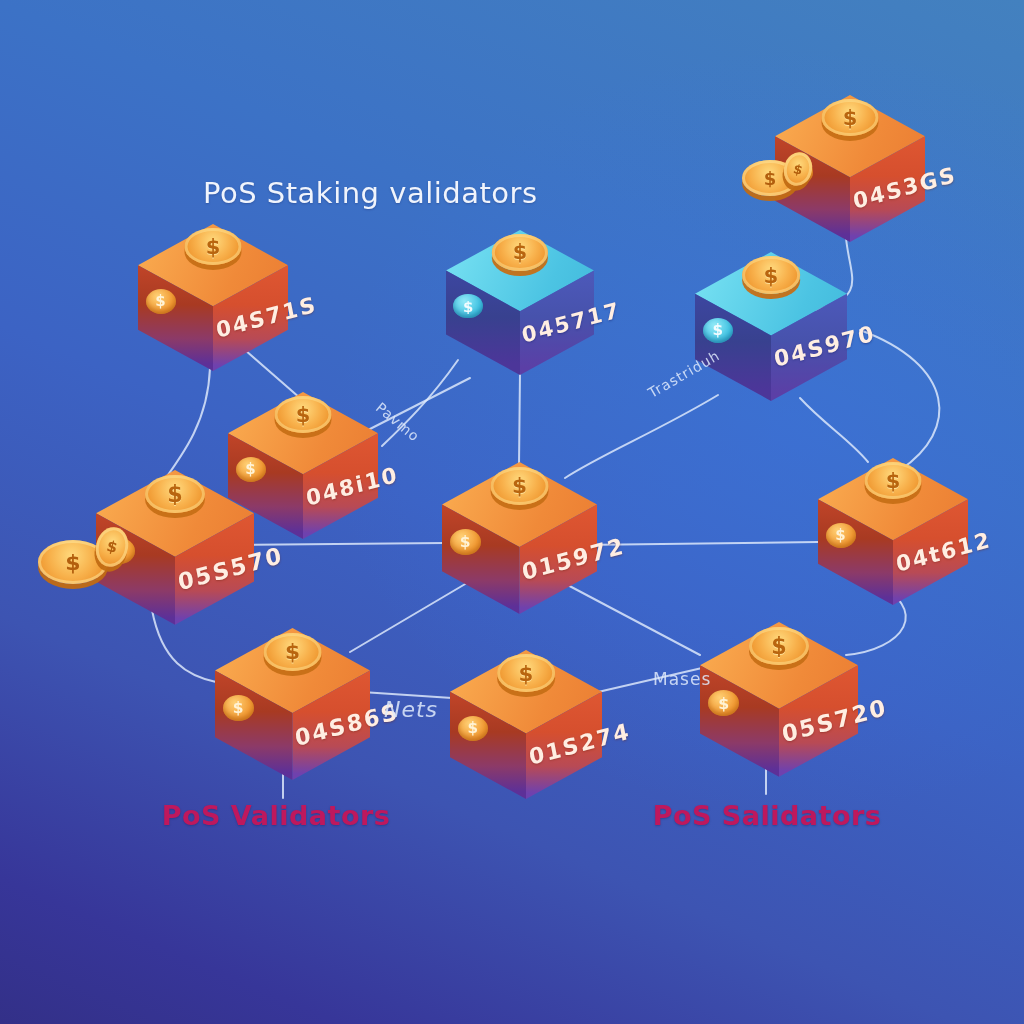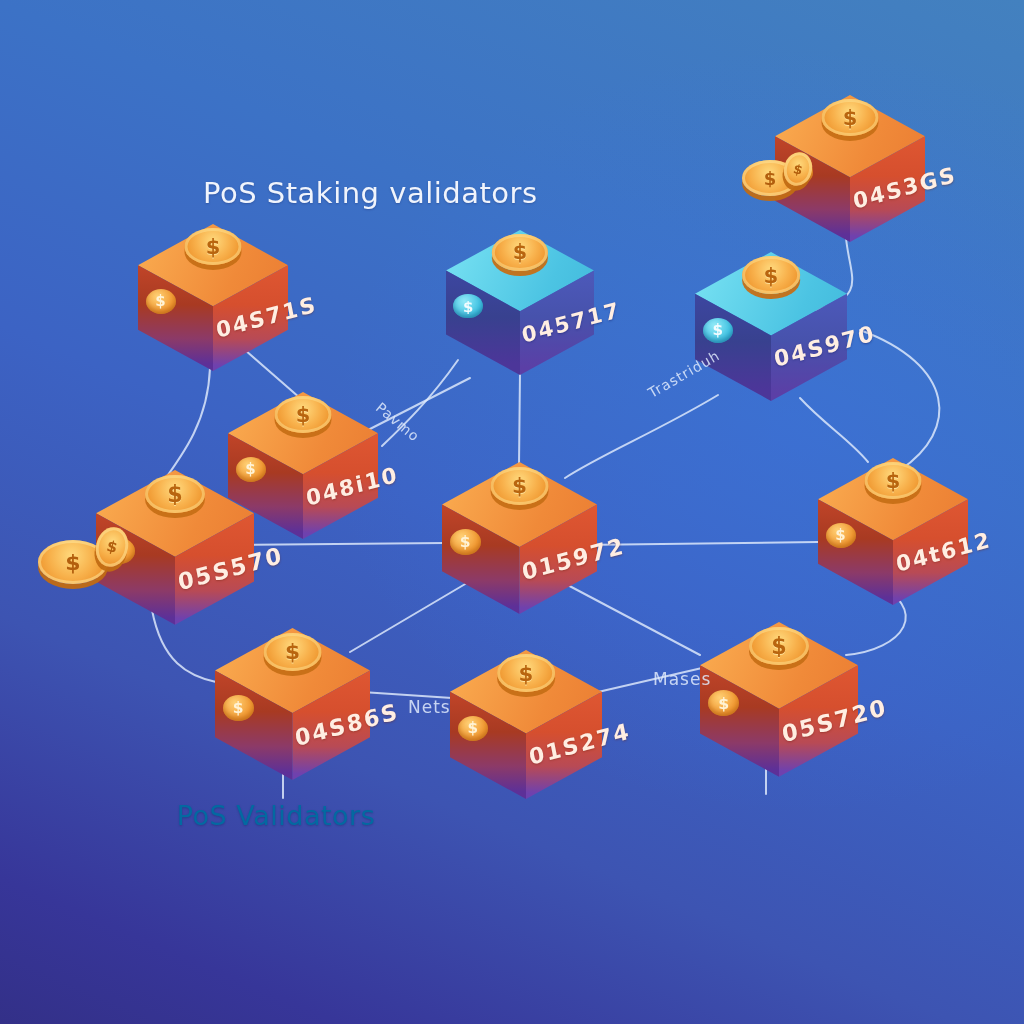--- a/index.html
+++ b/index.html
@@ -18,33 +18,33 @@
   svg.edges path{fill:none;stroke:rgba(224,236,252,0.82);stroke-width:2;stroke-linecap:round;}
 
   
   .title{
     position:absolute;left:203px;top:176px;z-index:6;
     font-size:29px;font-weight:400;color:#f0f4fc;letter-spacing:.5px;
     text-shadow:0 1px 2px rgba(30,50,110,.35);
   }
   .caption{
     position:absolute;z-index:6;transform:translateX(-50%);
-    font-size:27px;font-weight:400;color:#0369a1;letter-spacing:.5px;
+    font-size:27px;font-weight:700;color:#be185d;letter-spacing:.5px;
     text-shadow:0 1px 2px rgba(25,40,100,.4);
   }
   .caption.left{left:276px;top:800px;}
   .caption.right{left:767px;top:800px;}
 
   .edge-label{
     position:absolute;z-index:5;color:rgba(223,234,251,.85);
     font-size:15px;letter-spacing:1px;white-space:nowrap;
   }
   .edge-label.pavmo{left:372px;top:414px;transform:rotate(40deg);font-size:14px;}
   .edge-label.trastriduh{left:644px;top:366px;transform:rotate(-30deg);font-size:14px;}
-  .edge-label.nets{left:408px;top:697px;font-size:17px;}
+  .edge-label.nets{left:384px;top:697px;font-size:22px;font-style:italic;}
   .edge-label.mases{left:653px;top:669px;font-size:17px;}
 
   
   .cube{position:absolute;width:var(--s);height:calc(var(--s)*0.98);z-index:3;}
   .cube .face{position:absolute;inset:0;}
   .cube .face.top{
     clip-path:polygon(50% 0,100% 28%,50% 56%,0 28%);
     background:linear-gradient(115deg,#f9a94e 8%,#f08a39 55%,#e87730 100%);
   }
   .cube .face.left{
@@ -228,14 +228,15 @@
   <div class="coin-flat" style="left:96px;top:527px;width:32px;height:40px;font-size:15px;transform:rotate(14deg)">$</div>
   <div class="coin-flat" style="left:742px;top:160px;width:56px;height:36px;font-size:18px">$</div>
   <div class="coin-flat" style="left:784px;top:152px;width:28px;height:34px;font-size:13px;transform:rotate(14deg)">$</div>
 
   <div class="edge-label pavmo">Pavmo</div>
   <div class="edge-label trastriduh">Trastriduh</div>
   <div class="edge-label nets">Nets</div>
   <div class="edge-label mases">Mases</div>
 
   <div class="caption left">PoS Validators</div>
+  <div class="caption right">PoS Salidators</div>
 
 </div>
 
 </body></html>

